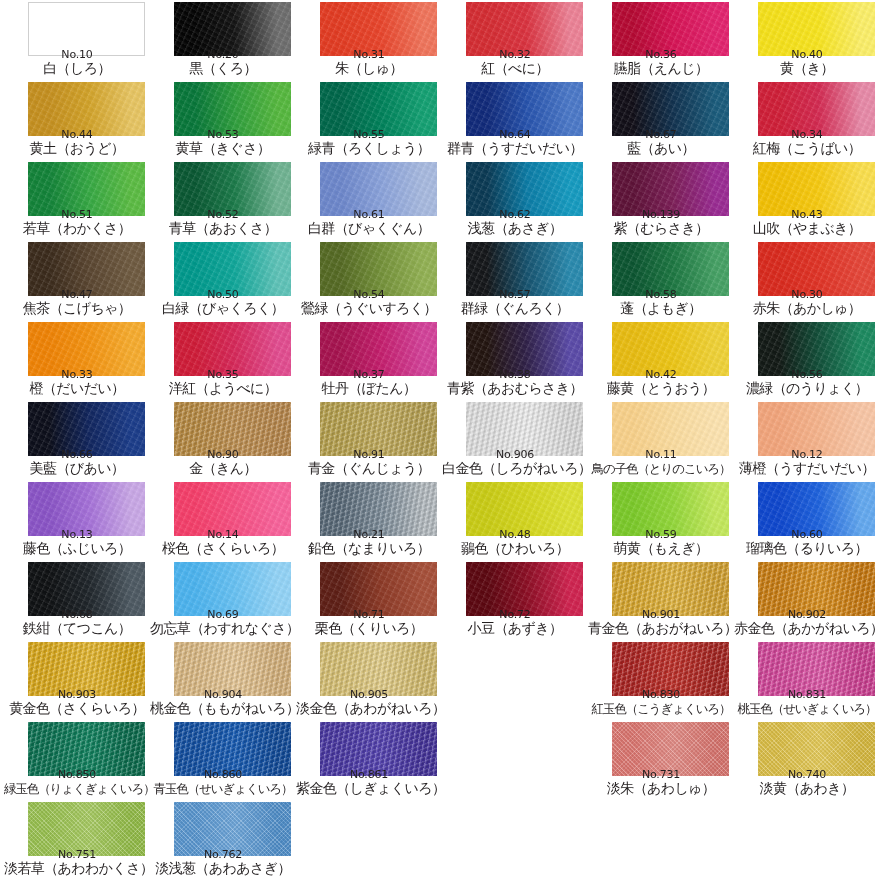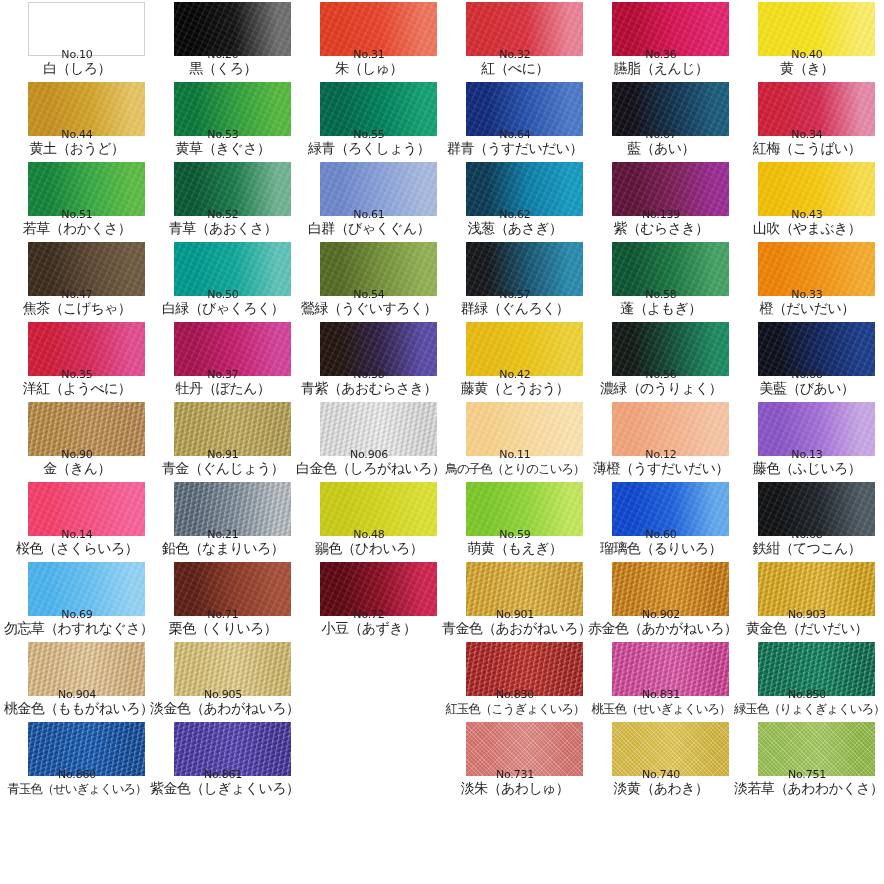--- a/index.html
+++ b/index.html
@@ -249,20 +249,27 @@
       <div class="swatch-name">群緑（ぐんろく）</div>
     </div>
     <div class="swatch-cell">
       <div class="swatch-chip" style="background: linear-gradient(90deg, rgb(12, 85, 49) 0%, rgb(12, 85, 49) 18%, rgb(29, 119, 66) 52%, rgb(70, 161, 101) 88%, rgb(70, 161, 101) 100%);">
         <div class="swatch-texture"></div>
       </div>
       <div class="swatch-code">No.58</div>
       <div class="swatch-name">蓬（よもぎ）</div>
     </div>
     <div class="swatch-cell">
+      <div class="swatch-chip" style="background: linear-gradient(90deg, rgb(217, 42, 30) 0%, rgb(217, 42, 30) 18%, rgb(224, 52, 39) 52%, rgb(229, 71, 58) 88%, rgb(229, 71, 58) 100%);">
+        <div class="swatch-texture"></div>
+      </div>
+      <div class="swatch-code">No.30</div>
+      <div class="swatch-name">赤朱（あかしゅ）</div>
+    </div>
+    <div class="swatch-cell">
       <div class="swatch-chip" style="background: linear-gradient(90deg, rgb(239, 131, 6) 0%, rgb(239, 131, 6) 18%, rgb(243, 147, 18) 52%, rgb(246, 172, 47) 88%, rgb(246, 172, 47) 100%);">
         <div class="swatch-texture"></div>
       </div>
       <div class="swatch-code">No.33</div>
       <div class="swatch-name">橙（だいだい）</div>
     </div>
     <div class="swatch-cell">
       <div class="swatch-chip" style="background: linear-gradient(90deg, rgb(207, 28, 56) 0%, rgb(207, 28, 56) 18%, rgb(214, 41, 90) 52%, rgb(226, 77, 144) 88%, rgb(226, 77, 144) 100%);">
         <div class="swatch-texture"></div>
       </div>
@@ -421,21 +428,21 @@
         <div class="swatch-texture metal"></div>
       </div>
       <div class="swatch-code">No.902</div>
       <div class="swatch-name">赤金色（あかがねいろ）</div>
     </div>
     <div class="swatch-cell">
       <div class="swatch-chip" style="background: linear-gradient(90deg, rgb(220, 170, 27) 0%, rgb(220, 170, 27) 18%, rgb(230, 184, 48) 52%, rgb(214, 164, 23) 88%, rgb(214, 164, 23) 100%);">
         <div class="swatch-texture metal"></div>
       </div>
       <div class="swatch-code">No.903</div>
-      <div class="swatch-name">黄金色（だいだい）</div>
+      <div class="swatch-name">黄金色（さくらいろ）</div>
     </div>
     <div class="swatch-cell">
       <div class="swatch-chip" style="background: linear-gradient(90deg, rgb(221, 187, 133) 0%, rgb(221, 187, 133) 18%, rgb(232, 201, 152) 52%, rgb(214, 178, 124) 88%, rgb(214, 178, 124) 100%);">
         <div class="swatch-texture metal"></div>
       </div>
       <div class="swatch-code">No.904</div>
       <div class="swatch-name">桃金色（ももがねいろ）</div>
     </div>
     <div class="swatch-cell">
       <div class="swatch-chip" style="background: linear-gradient(90deg, rgb(217, 194, 117) 0%, rgb(217, 194, 117) 18%, rgb(228, 207, 138) 52%, rgb(210, 186, 108) 88%, rgb(210, 186, 108) 100%);">
@@ -494,15 +501,22 @@
       </div>
       <div class="swatch-code">No.740</div>
       <div class="swatch-name">淡黄（あわき）</div>
     </div>
     <div class="swatch-cell">
       <div class="swatch-chip" style="background: linear-gradient(90deg, rgb(151, 191, 79) 0%, rgb(151, 191, 79) 18%, rgb(166, 201, 98) 52%, rgb(143, 184, 69) 88%, rgb(143, 184, 69) 100%);">
         <div class="swatch-texture grain"></div>
       </div>
       <div class="swatch-code">No.751</div>
       <div class="swatch-name">淡若草（あわわかくさ）</div>
+    </div>
+    <div class="swatch-cell">
+      <div class="swatch-chip" style="background: linear-gradient(90deg, rgb(87, 148, 205) 0%, rgb(87, 148, 205) 18%, rgb(110, 165, 216) 52%, rgb(78, 140, 198) 88%, rgb(78, 140, 198) 100%);">
+        <div class="swatch-texture grain"></div>
+      </div>
+      <div class="swatch-code">No.762</div>
+      <div class="swatch-name">淡浅葱（あわあさぎ）</div>
     </div>
     <div class="swatch-cell empty"></div>
   </div>
 
 </body></html>

